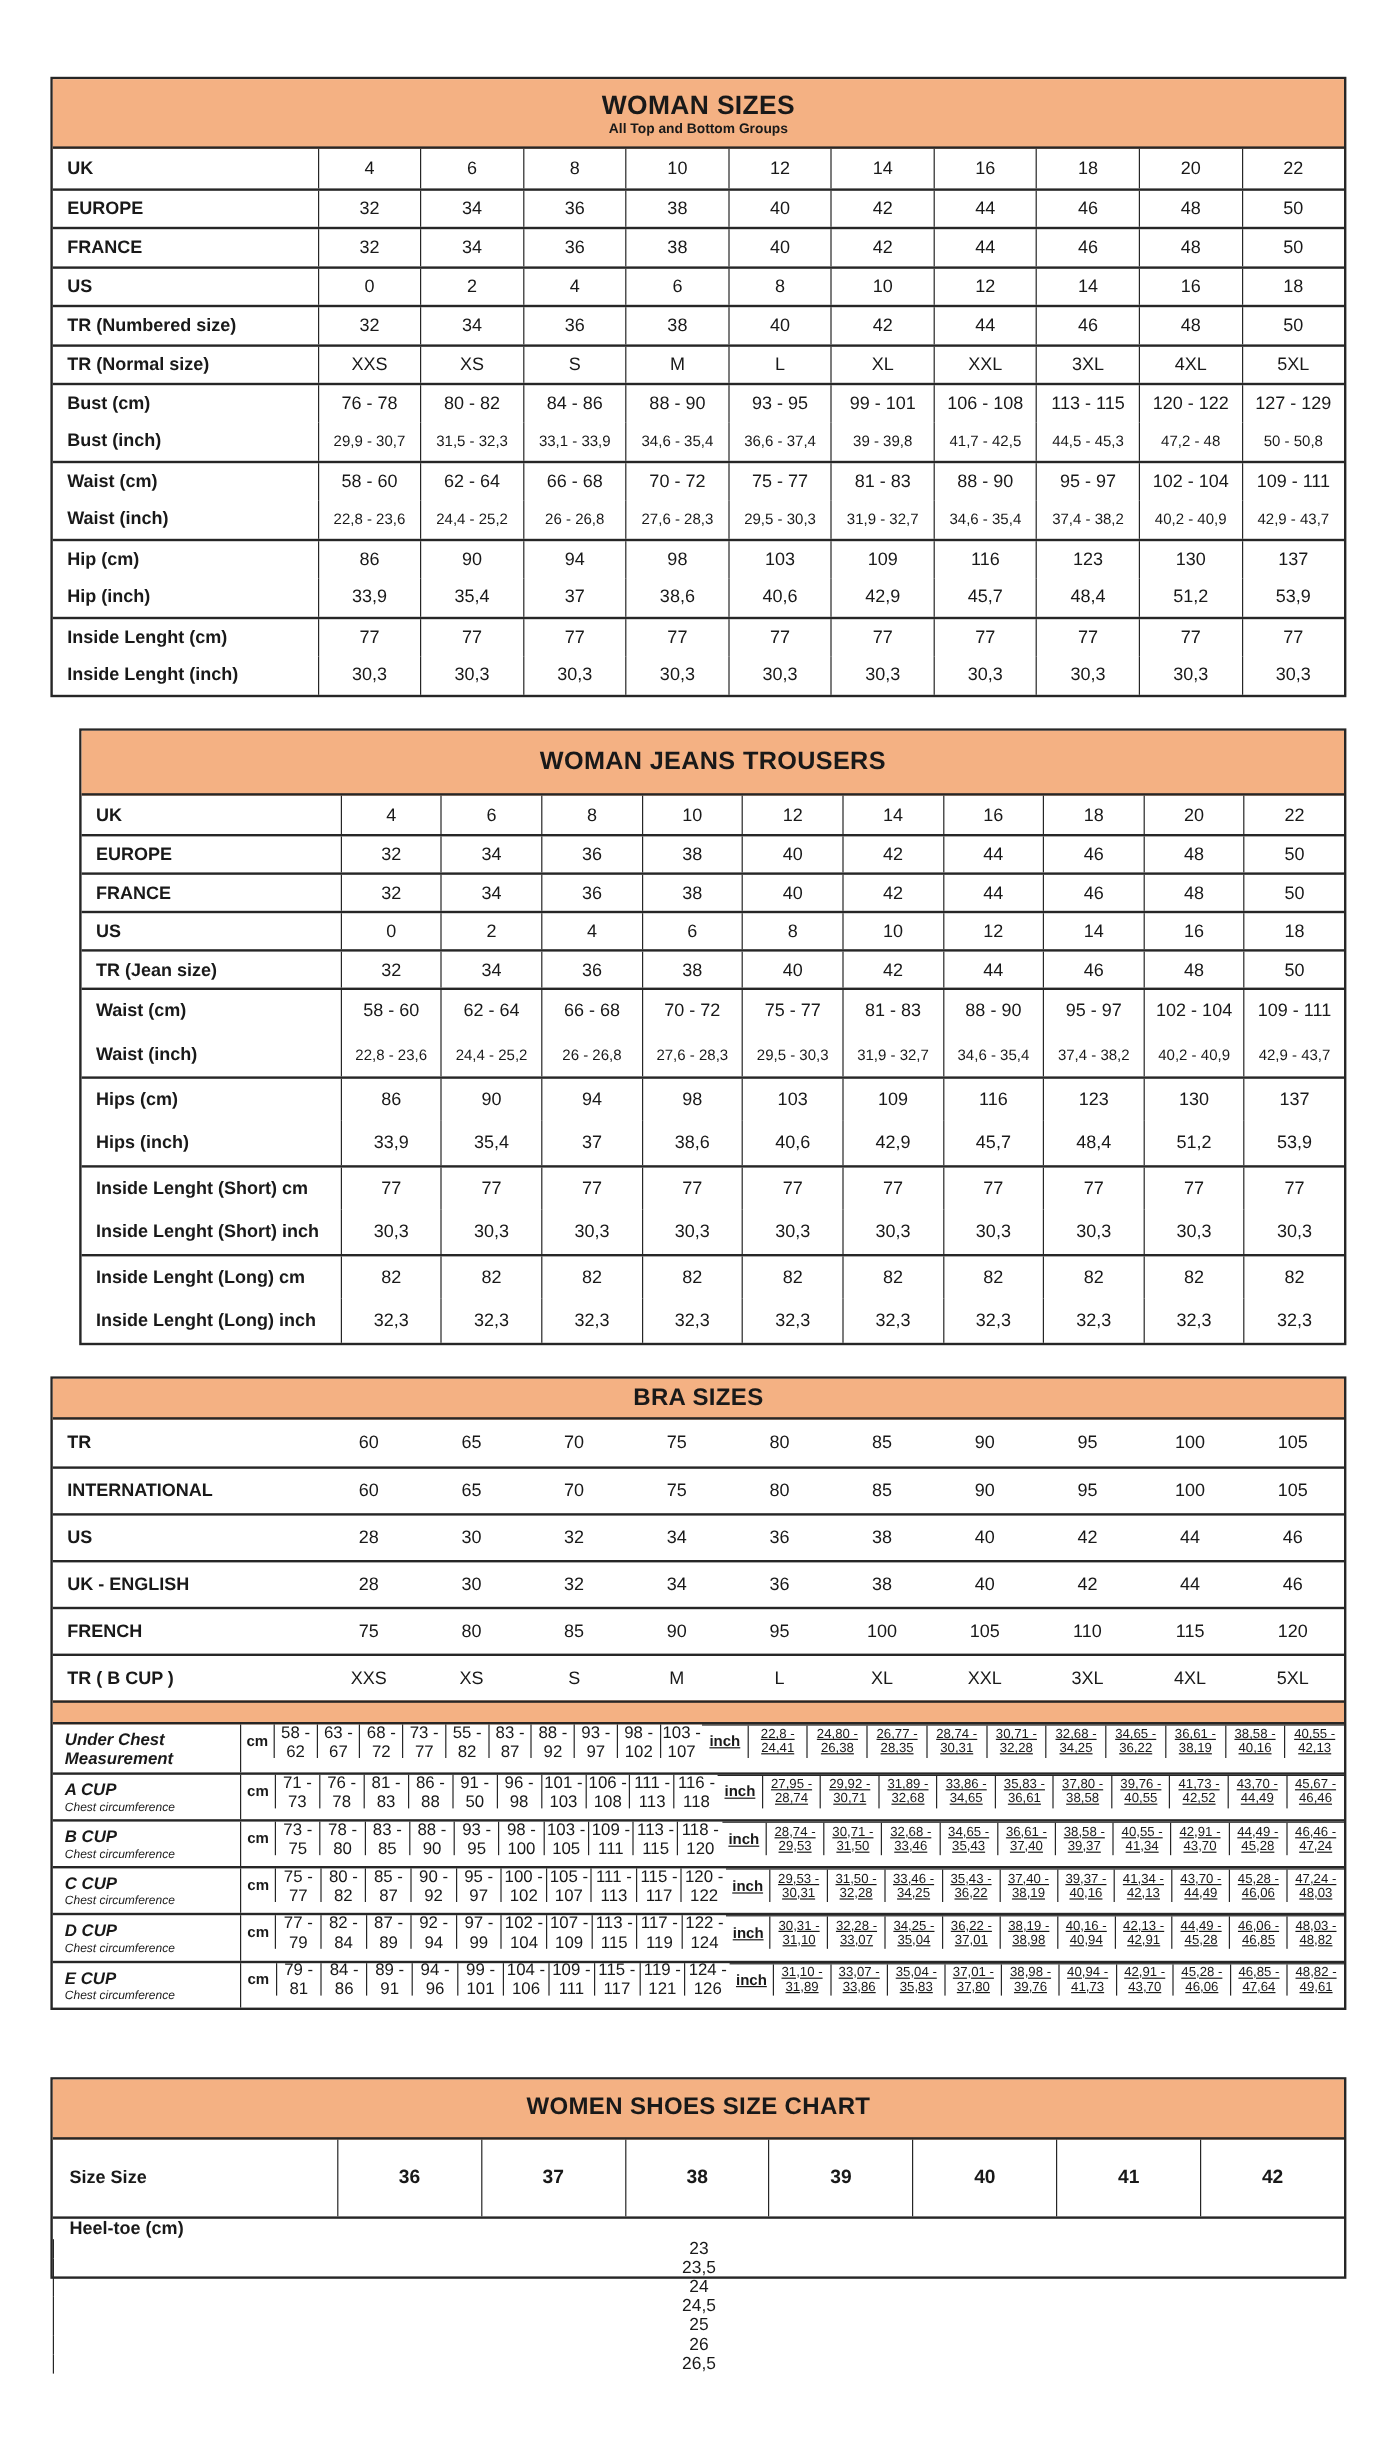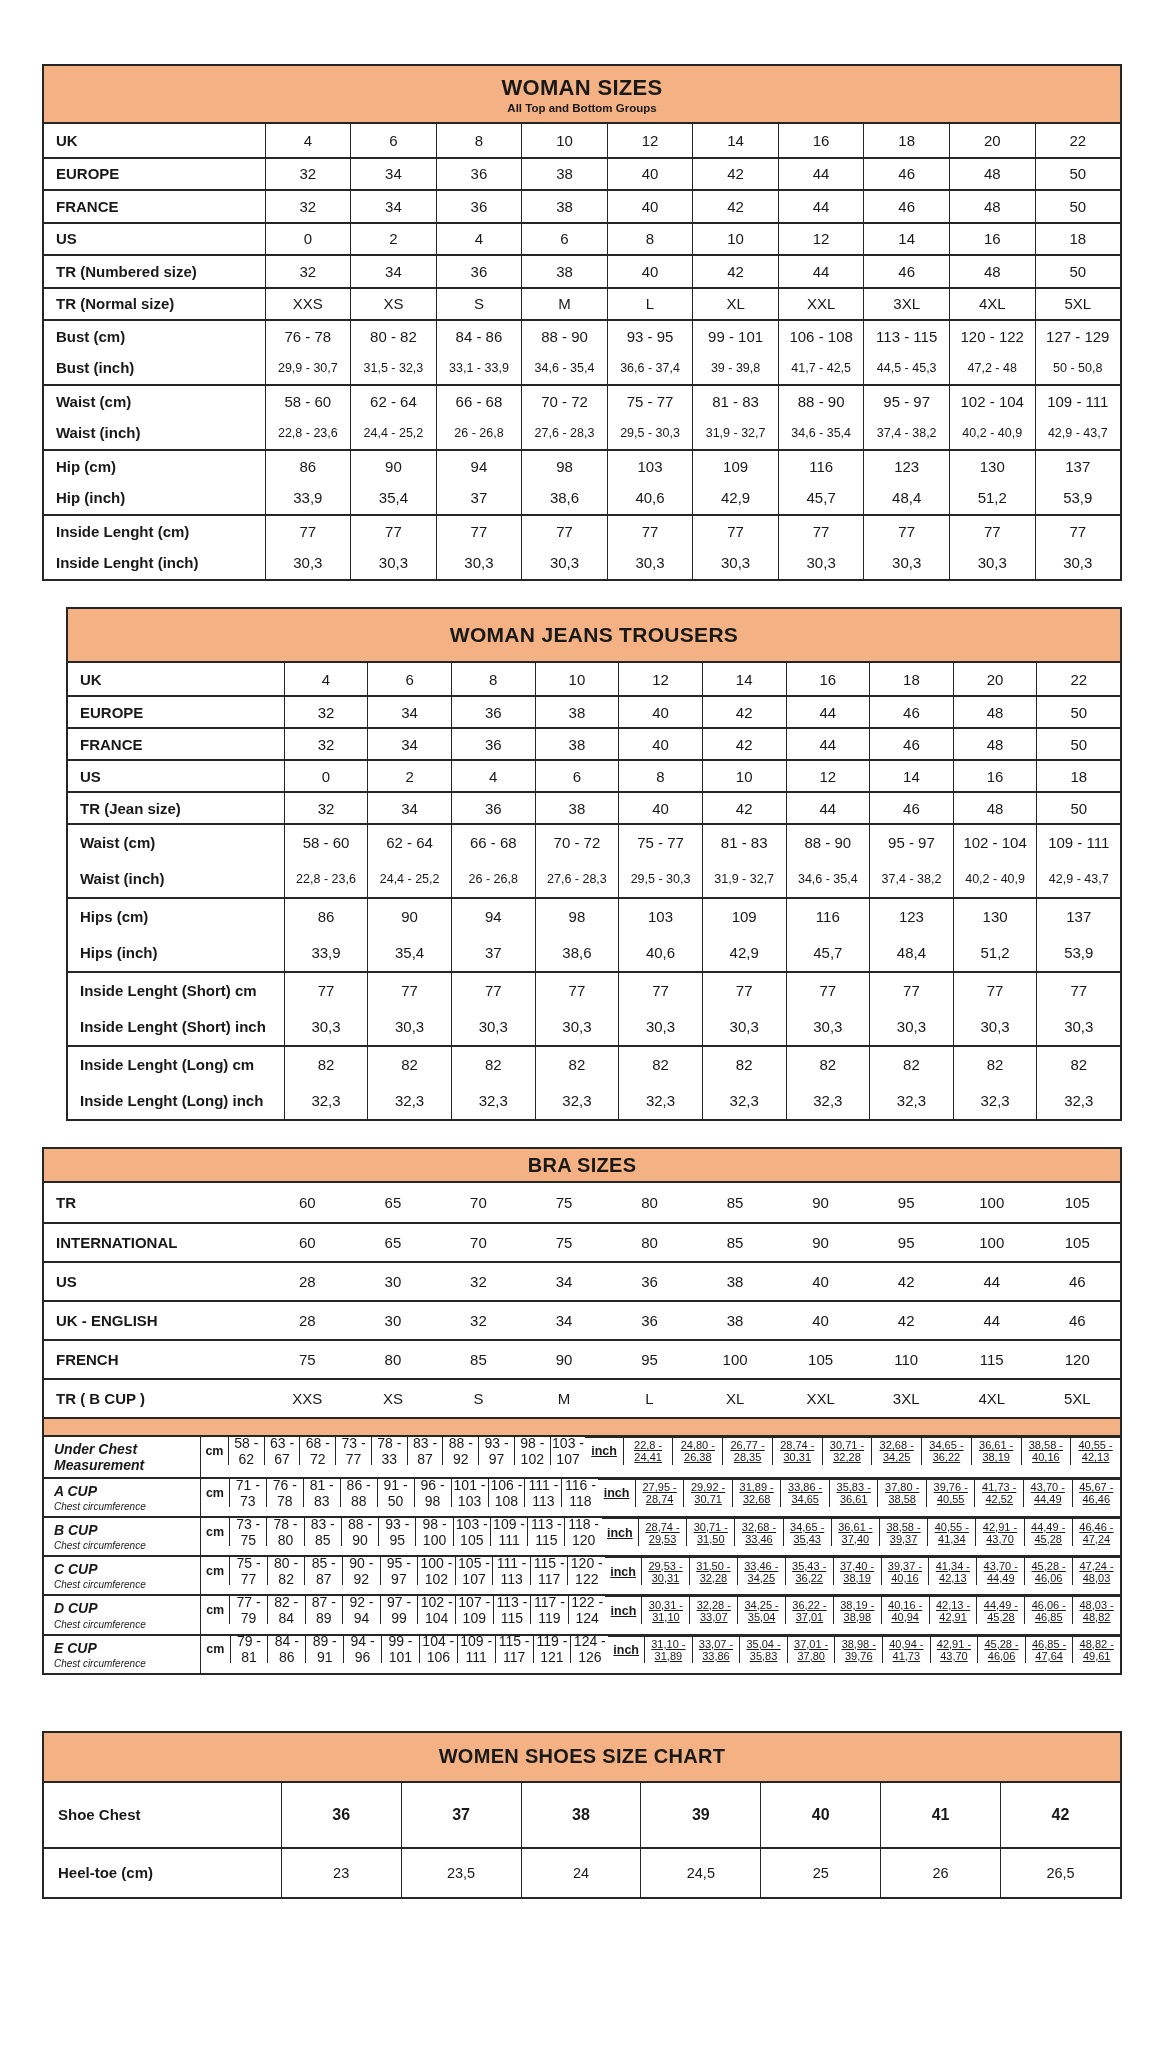--- a/index.html
+++ b/index.html
@@ -57,21 +57,21 @@
   .bvc { flex: 1; border-left: 1.5px solid var(--line, #262626);
          display: flex; align-items: center; justify-content: center; text-align: center; }
   .cmrow .bvc { font-size: 14px; }
   .inrow .bvc { font-size: 11px; }
 
   .t4 { margin-top: 56px; }
   .t4 .thead { height: 50px; }
   .t4 .title { font-size: 20px; }
   .srow { display: flex; align-items: stretch; }
   .srow.r0 { height: 64px; }
-  .srow.r1 { height: 50px; }
+  .srow.r1 { height: 50px; flex-direction: column; }
   .slc { width: 22%; padding-left: 14px; font-weight: 700; font-size: 15px;
          display: flex; align-items: center; }
   .svc { flex: 1; border-left: 1.5px solid var(--line, #262626); font-size: 14.5px;
          display: flex; align-items: center; justify-content: center; }
   .boldvals .svc { font-weight: 700; font-size: 16px; }
 </style>
 </head>
 <body>
 
 <div class="wrap">
@@ -534,21 +534,21 @@
           <div class="blabel">
             <div class="blmain">Under Chest Measurement</div>
           </div>
           <div class="bside">
             <div class="brow cmrow">
               <div class="unit">cm</div>
               <div class="bvc">58 - 62</div>
               <div class="bvc">63 - 67</div>
               <div class="bvc">68 - 72</div>
               <div class="bvc">73 - 77</div>
-              <div class="bvc">78 - 33</div>
+              <div class="bvc">55 - 82</div>
               <div class="bvc">83 - 87</div>
               <div class="bvc">88 - 92</div>
               <div class="bvc">93 - 97</div>
               <div class="bvc">98 - 102</div>
               <div class="bvc">103 - 107</div>
             </div>
             <div class="brow inrow">
               <div class="unit">inch</div>
               <div class="bvc">22,8 - 24,41</div>
               <div class="bvc">24,80 - 26,38</div>
@@ -735,21 +735,21 @@
         </div>
       </div>
   </div>
 
   <div class="tbl t4">
     <div class="thead">
       <div class="title">WOMEN SHOES SIZE CHART</div>
     </div>
     <div>
         <div class="srow r0 boldvals">
-          <div class="slc">Shoe Chest</div>
+          <div class="slc">Size Size</div>
           <div class="svc">36</div>
           <div class="svc">37</div>
           <div class="svc">38</div>
           <div class="svc">39</div>
           <div class="svc">40</div>
           <div class="svc">41</div>
           <div class="svc">42</div>
         </div>
         <div class="srow r1 gtop">
           <div class="slc">Heel-toe (cm)</div>

